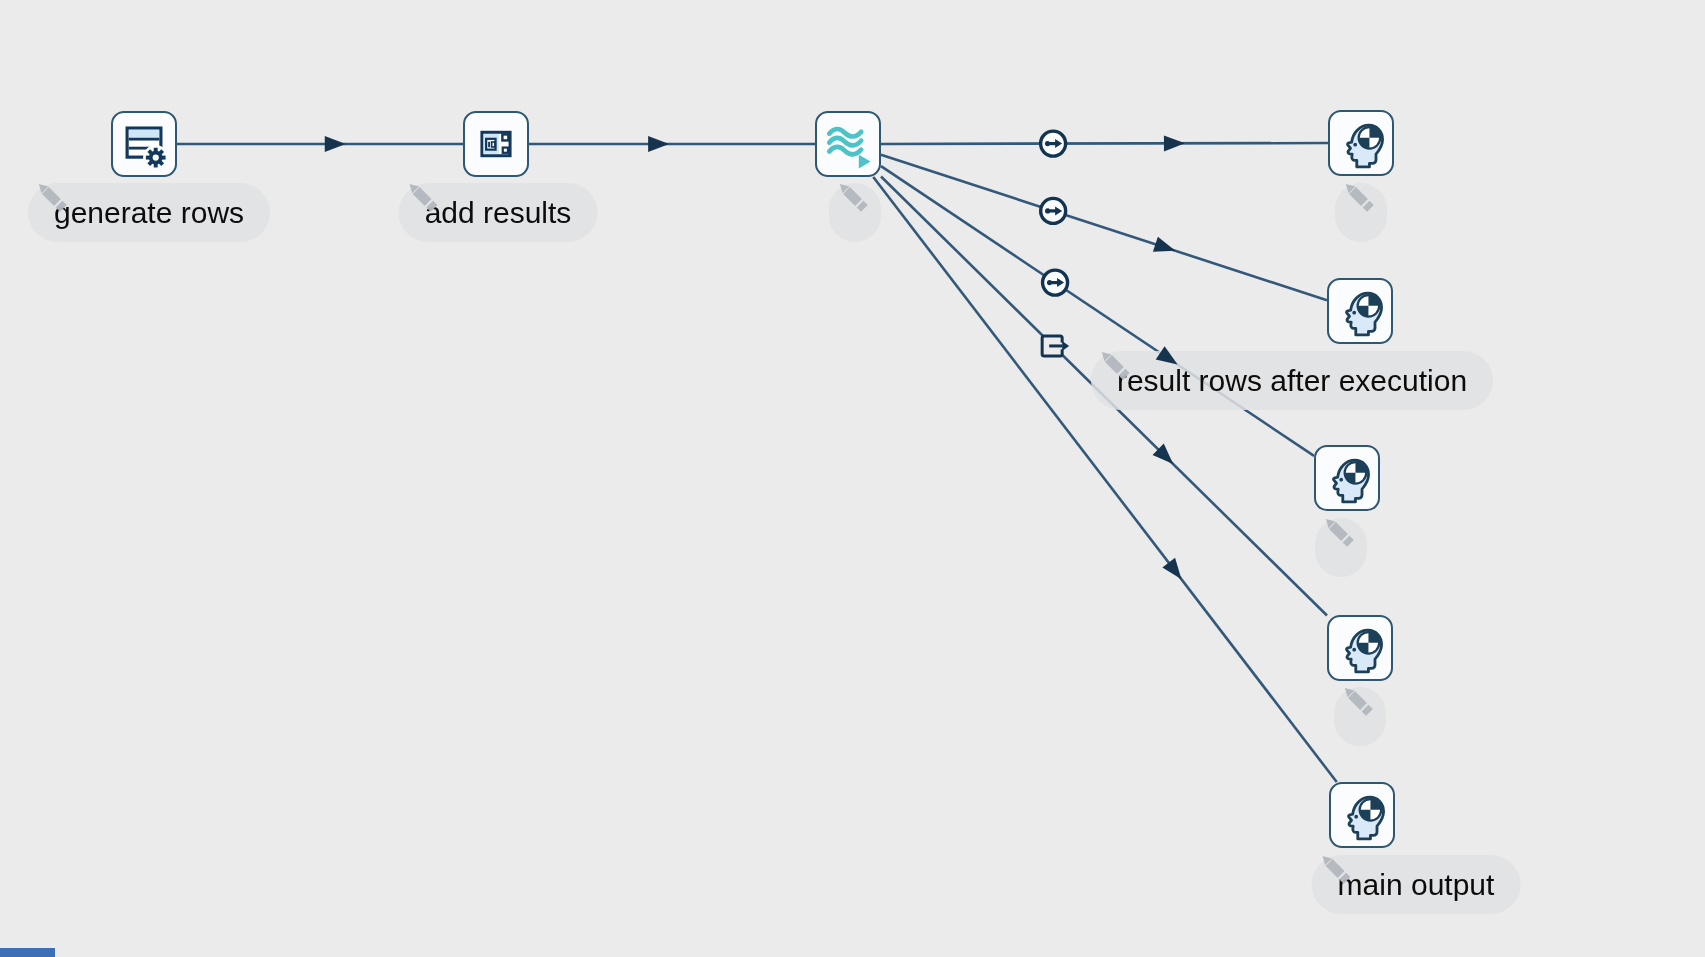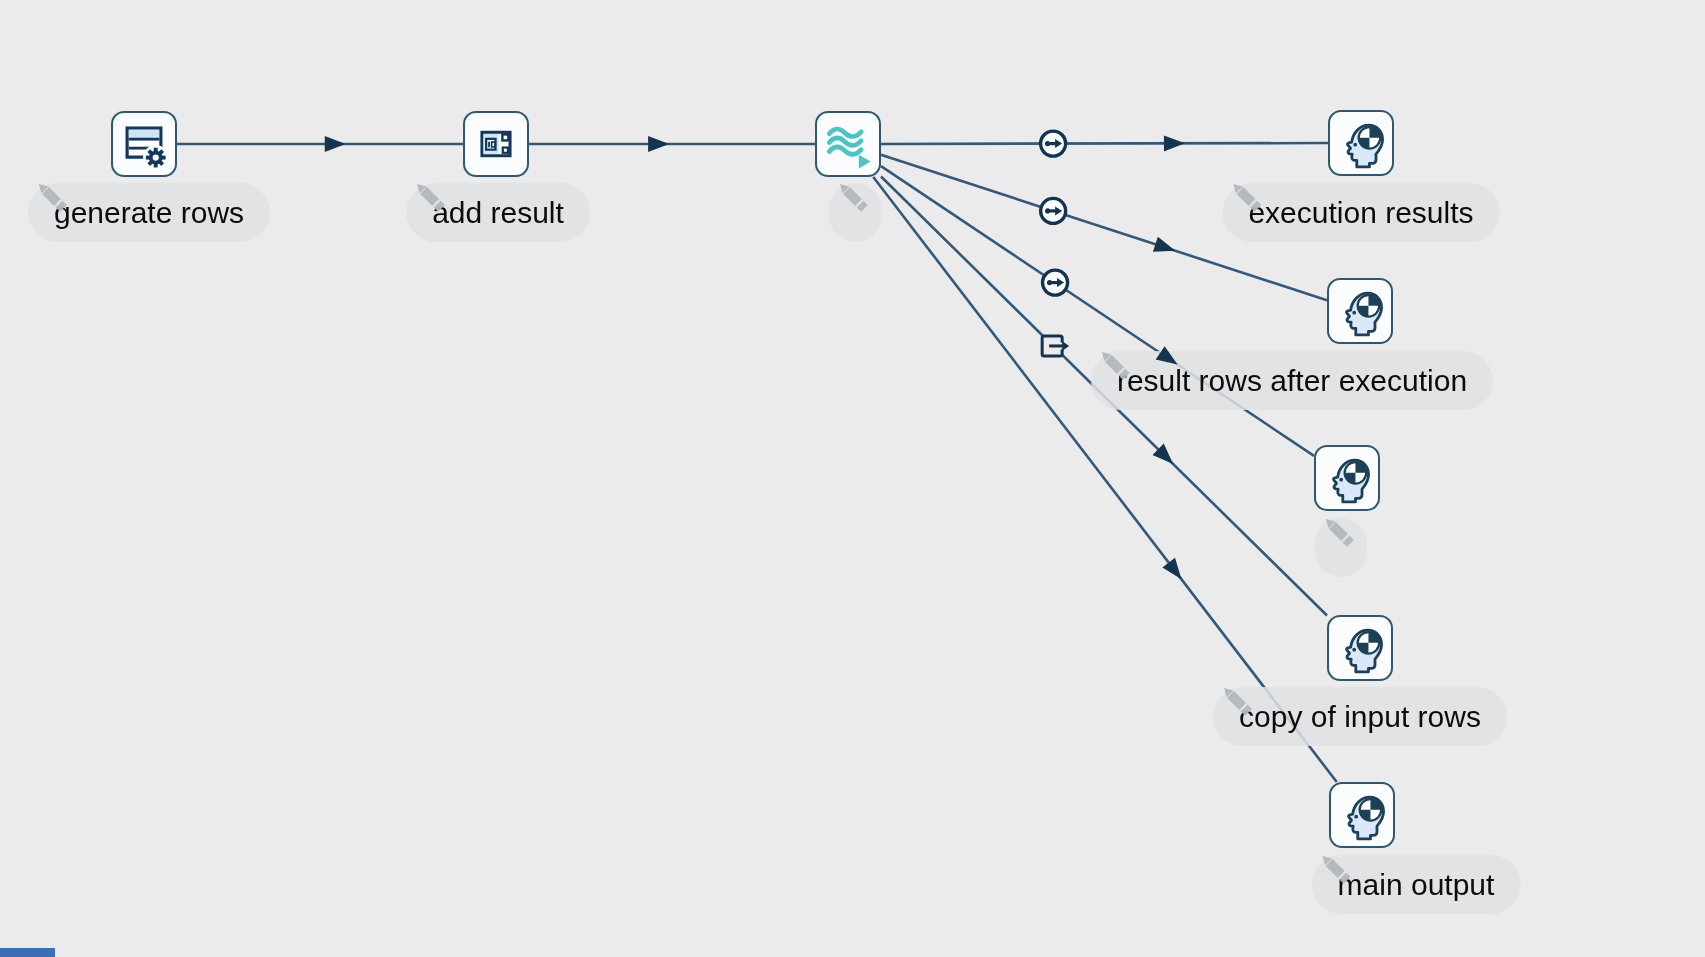--- a/index.html
+++ b/index.html
@@ -54,56 +54,56 @@
        <rect x="10.8" y="2.2" width="17" height="9.6"></rect>
        <rect x="30" y="2.2" width="6.2" height="9.6"></rect>
      </g>
    </svg></span><span>generate rows</span></div>
       <div class="pill" style="left: 498px; top: 183px;"><span class="pencil"><svg width="40" height="40" viewBox="0 0 40 14" style="overflow:visible">
      <g fill="#b2b8be">
        <path d="M1.5 7 L10 2.2 L10 11.8 Z"></path>
        <rect x="10.8" y="2.2" width="17" height="9.6"></rect>
        <rect x="30" y="2.2" width="6.2" height="9.6"></rect>
      </g>
-   </svg></span><span>add result</span></div>
+   </svg></span><span>add results</span></div>
       <div class="pill" style="left: 855px; top: 183px;"><span class="pencil"><svg width="40" height="40" viewBox="0 0 40 14" style="overflow:visible">
      <g fill="#b2b8be">
        <path d="M1.5 7 L10 2.2 L10 11.8 Z"></path>
        <rect x="10.8" y="2.2" width="17" height="9.6"></rect>
        <rect x="30" y="2.2" width="6.2" height="9.6"></rect>
      </g>
    </svg></span></div>
       <div class="pill" style="left: 1361px; top: 183px;"><span class="pencil"><svg width="40" height="40" viewBox="0 0 40 14" style="overflow:visible">
      <g fill="#b2b8be">
        <path d="M1.5 7 L10 2.2 L10 11.8 Z"></path>
        <rect x="10.8" y="2.2" width="17" height="9.6"></rect>
        <rect x="30" y="2.2" width="6.2" height="9.6"></rect>
      </g>
-   </svg></span><span>execution results</span></div>
+   </svg></span></div>
       <div class="pill" style="left: 1292px; top: 351px;"><span class="pencil"><svg width="40" height="40" viewBox="0 0 40 14" style="overflow:visible">
      <g fill="#b2b8be">
        <path d="M1.5 7 L10 2.2 L10 11.8 Z"></path>
        <rect x="10.8" y="2.2" width="17" height="9.6"></rect>
        <rect x="30" y="2.2" width="6.2" height="9.6"></rect>
      </g>
    </svg></span><span>result rows after execution</span></div>
       <div class="pill" style="left: 1341px; top: 518px;"><span class="pencil"><svg width="40" height="40" viewBox="0 0 40 14" style="overflow:visible">
      <g fill="#b2b8be">
        <path d="M1.5 7 L10 2.2 L10 11.8 Z"></path>
        <rect x="10.8" y="2.2" width="17" height="9.6"></rect>
        <rect x="30" y="2.2" width="6.2" height="9.6"></rect>
      </g>
    </svg></span></div>
       <div class="pill" style="left: 1360px; top: 687px;"><span class="pencil"><svg width="40" height="40" viewBox="0 0 40 14" style="overflow:visible">
      <g fill="#b2b8be">
        <path d="M1.5 7 L10 2.2 L10 11.8 Z"></path>
        <rect x="10.8" y="2.2" width="17" height="9.6"></rect>
        <rect x="30" y="2.2" width="6.2" height="9.6"></rect>
      </g>
-   </svg></span><span>copy of input rows</span></div>
+   </svg></span></div>
       <div class="pill" style="left: 1416px; top: 855px;"><span class="pencil"><svg width="40" height="40" viewBox="0 0 40 14" style="overflow:visible">
      <g fill="#b2b8be">
        <path d="M1.5 7 L10 2.2 L10 11.8 Z"></path>
        <rect x="10.8" y="2.2" width="17" height="9.6"></rect>
        <rect x="30" y="2.2" width="6.2" height="9.6"></rect>
      </g>
    </svg></span><span>main output</span></div>
     </div>
   <svg id="overlay-layer" class="layer" width="1705" height="957">
       <path d="M0 0 L-21 -8 L-21 8 Z" fill="#16344e" transform="translate(345.74,144) rotate(0)"></path>

